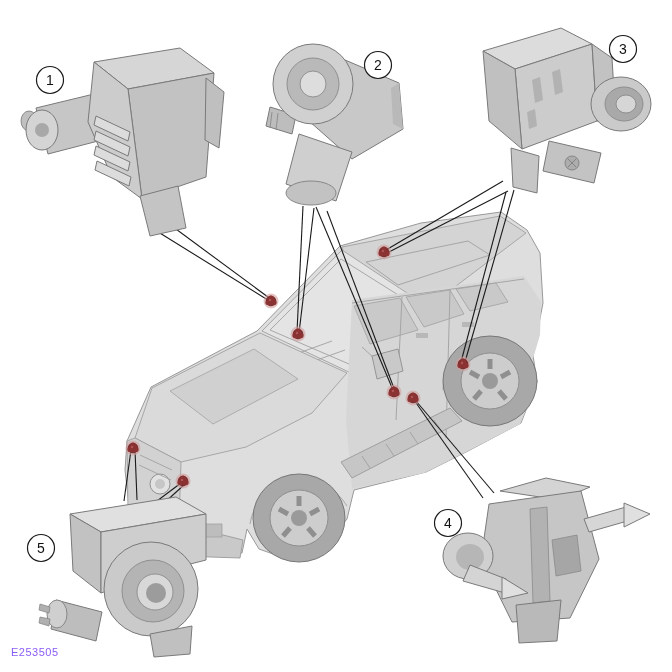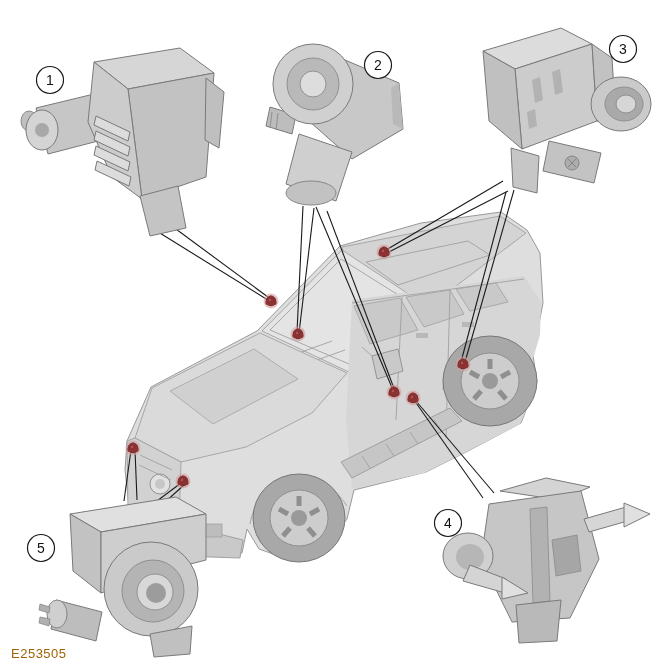--- a/index.html
+++ b/index.html
@@ -1,20 +1,20 @@
 <!DOCTYPE html>
 <html><head>
 <meta charset="utf-8">
 <style>
   html,body{margin:0;padding:0;background:#fff;}
   #stage{position:relative;width:672px;height:672px;background:#ffffff;overflow:hidden;
          font-family:"Liberation Sans",sans-serif;}
   svg{position:absolute;left:0;top:0;}
   svg text{font-family:"Liberation Sans",sans-serif;}
-  .figure-code{position:absolute;left:11px;top:646px;font-size:13px;color:#a16207;letter-spacing:0.5px;}
+  .figure-code{position:absolute;left:11px;top:646px;font-size:11px;color:#8b5cf6;letter-spacing:0.5px;}
   .outline{stroke:#7a7a7a;stroke-width:1;}
   .thin{stroke:#a0a0a0;stroke-width:0.9;fill:none;}
 </style>
 </head>
 <body>
 
 <div id="stage">
 
   <svg width="672" height="672" viewBox="0 0 672 672">
 

